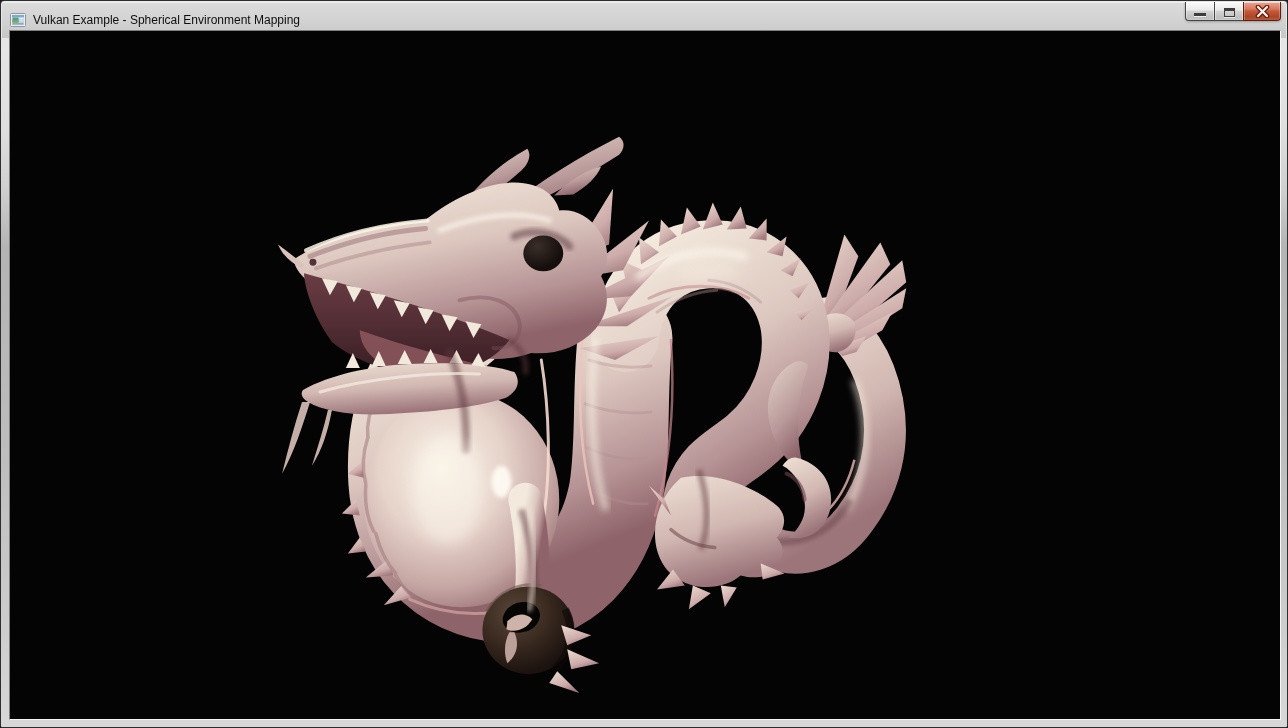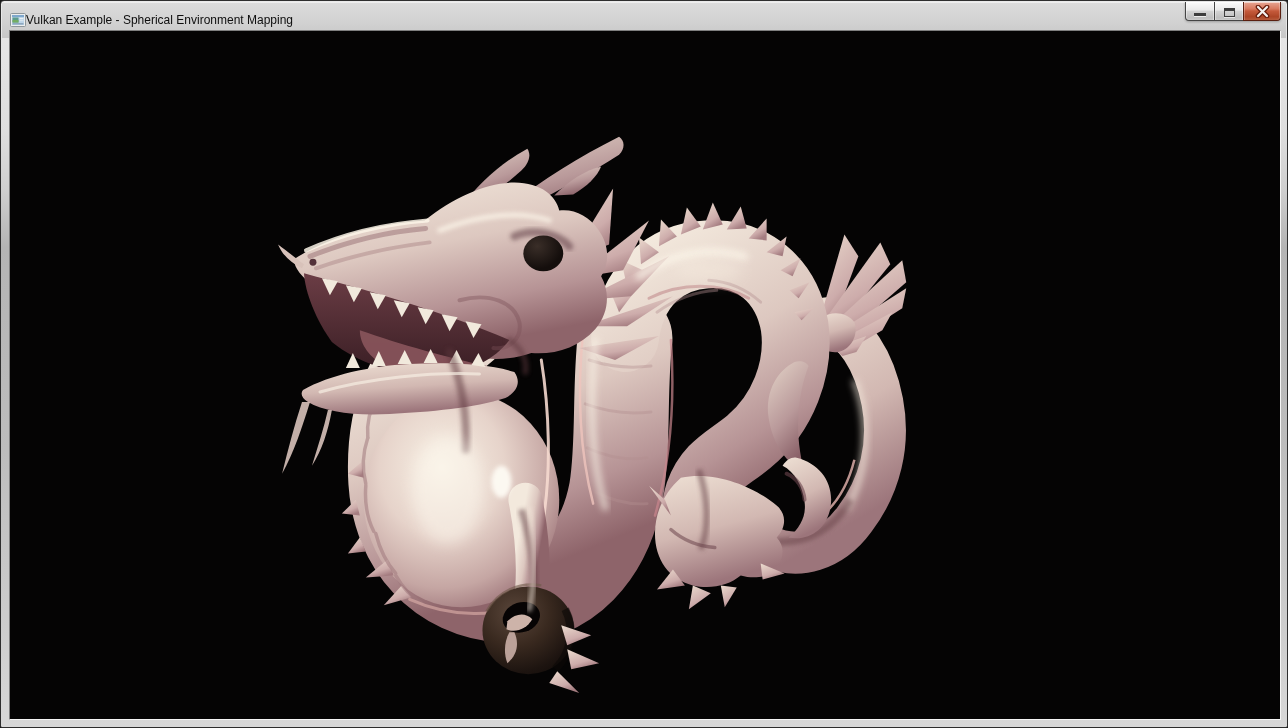--- a/index.html
+++ b/index.html
@@ -7,21 +7,21 @@
 
   .window{
     position:relative;width:1288px;height:728px;box-sizing:border-box;
     border:1px solid #2e2e2e;border-radius:4px 4px 2px 2px;
     background:linear-gradient(180deg,#e9e9e9 0%,#dedede 18%,#cfcfcf 26%,#b4b4b4 34%,#bdbdbd 62%,#cdcdcd 86%,#d8d8d8 100%);
     overflow:hidden;
   }
 
   .titlebar{
     position:absolute;top:1px;left:1px;right:1px;height:36px;
-    display:flex;align-items:center;gap:0;padding-left:8px;box-sizing:border-box;
+    display:flex;align-items:center;gap:7px;padding-left:8px;box-sizing:border-box;
     background:linear-gradient(180deg,#dcdcdc 0%,#d2d2d2 55%,#c7c7c7 100%);
     box-shadow:inset 0 1px 0 rgba(255,255,255,.5);
   }
   .title-text{font-size:12px;color:#0e0e0e;white-space:nowrap;padding-bottom:1px;}
 
   .app-icon{width:16px;height:16px;flex:0 0 auto;}
 
   .caption-group{position:absolute;top:1px;right:6px;display:flex;height:19px;z-index:5;
     filter:drop-shadow(0 1px 1px rgba(0,0,0,.25));}
   .cbtn{

